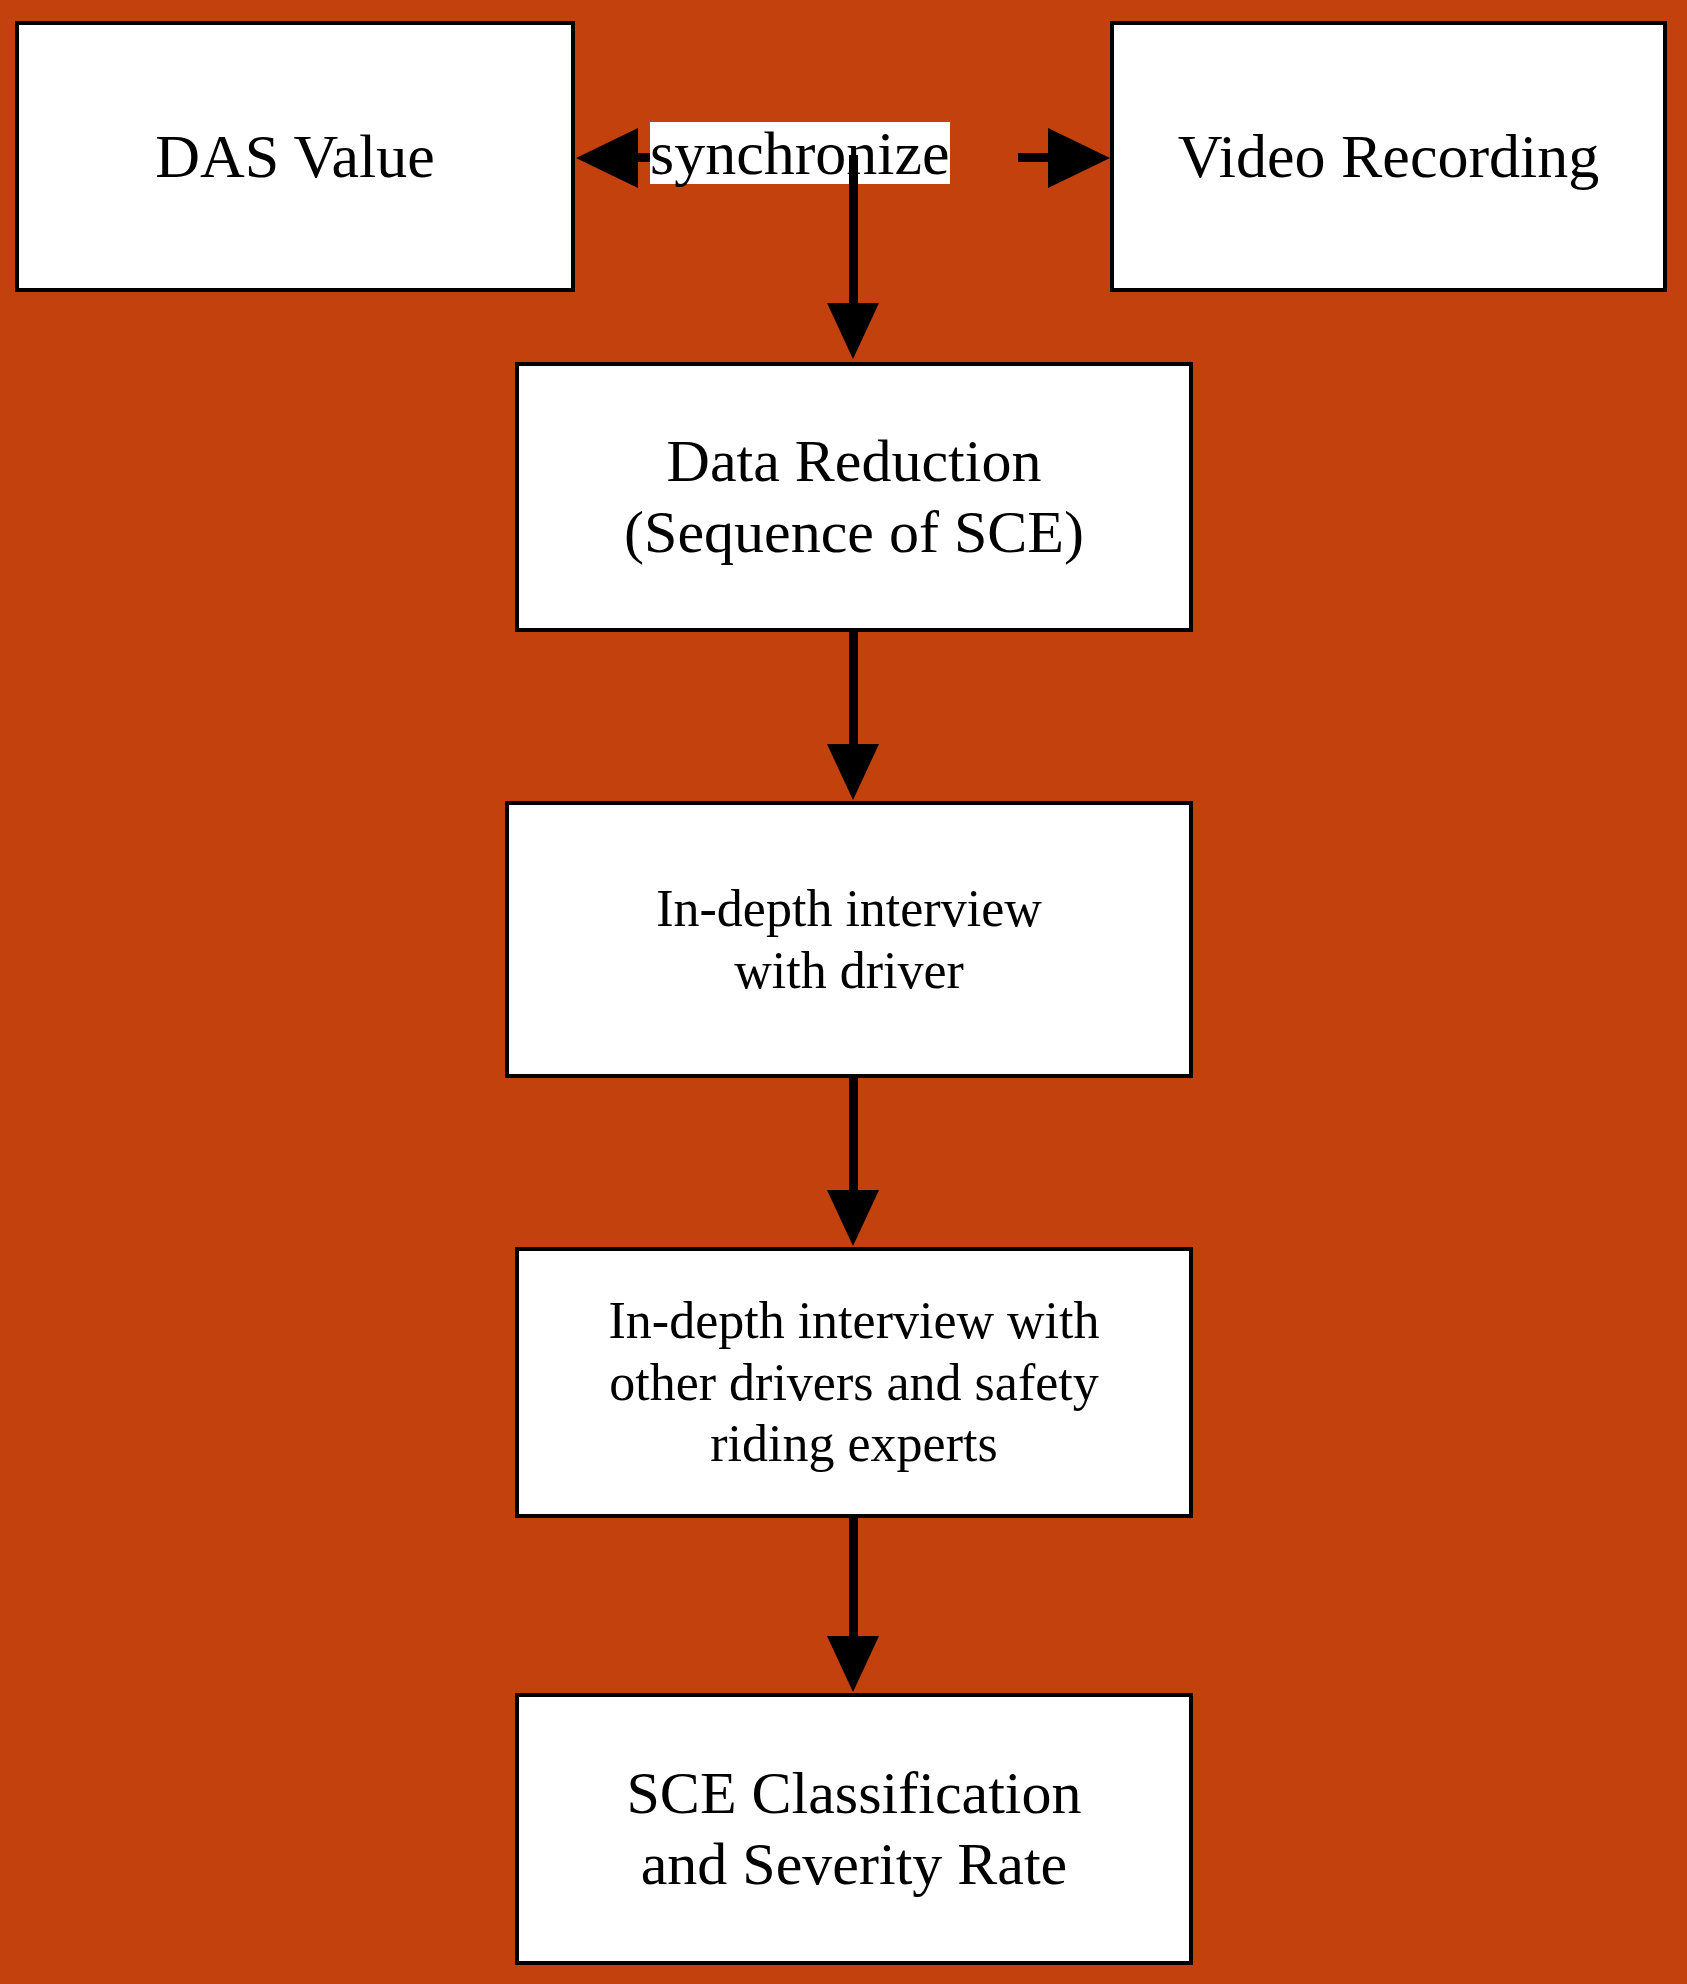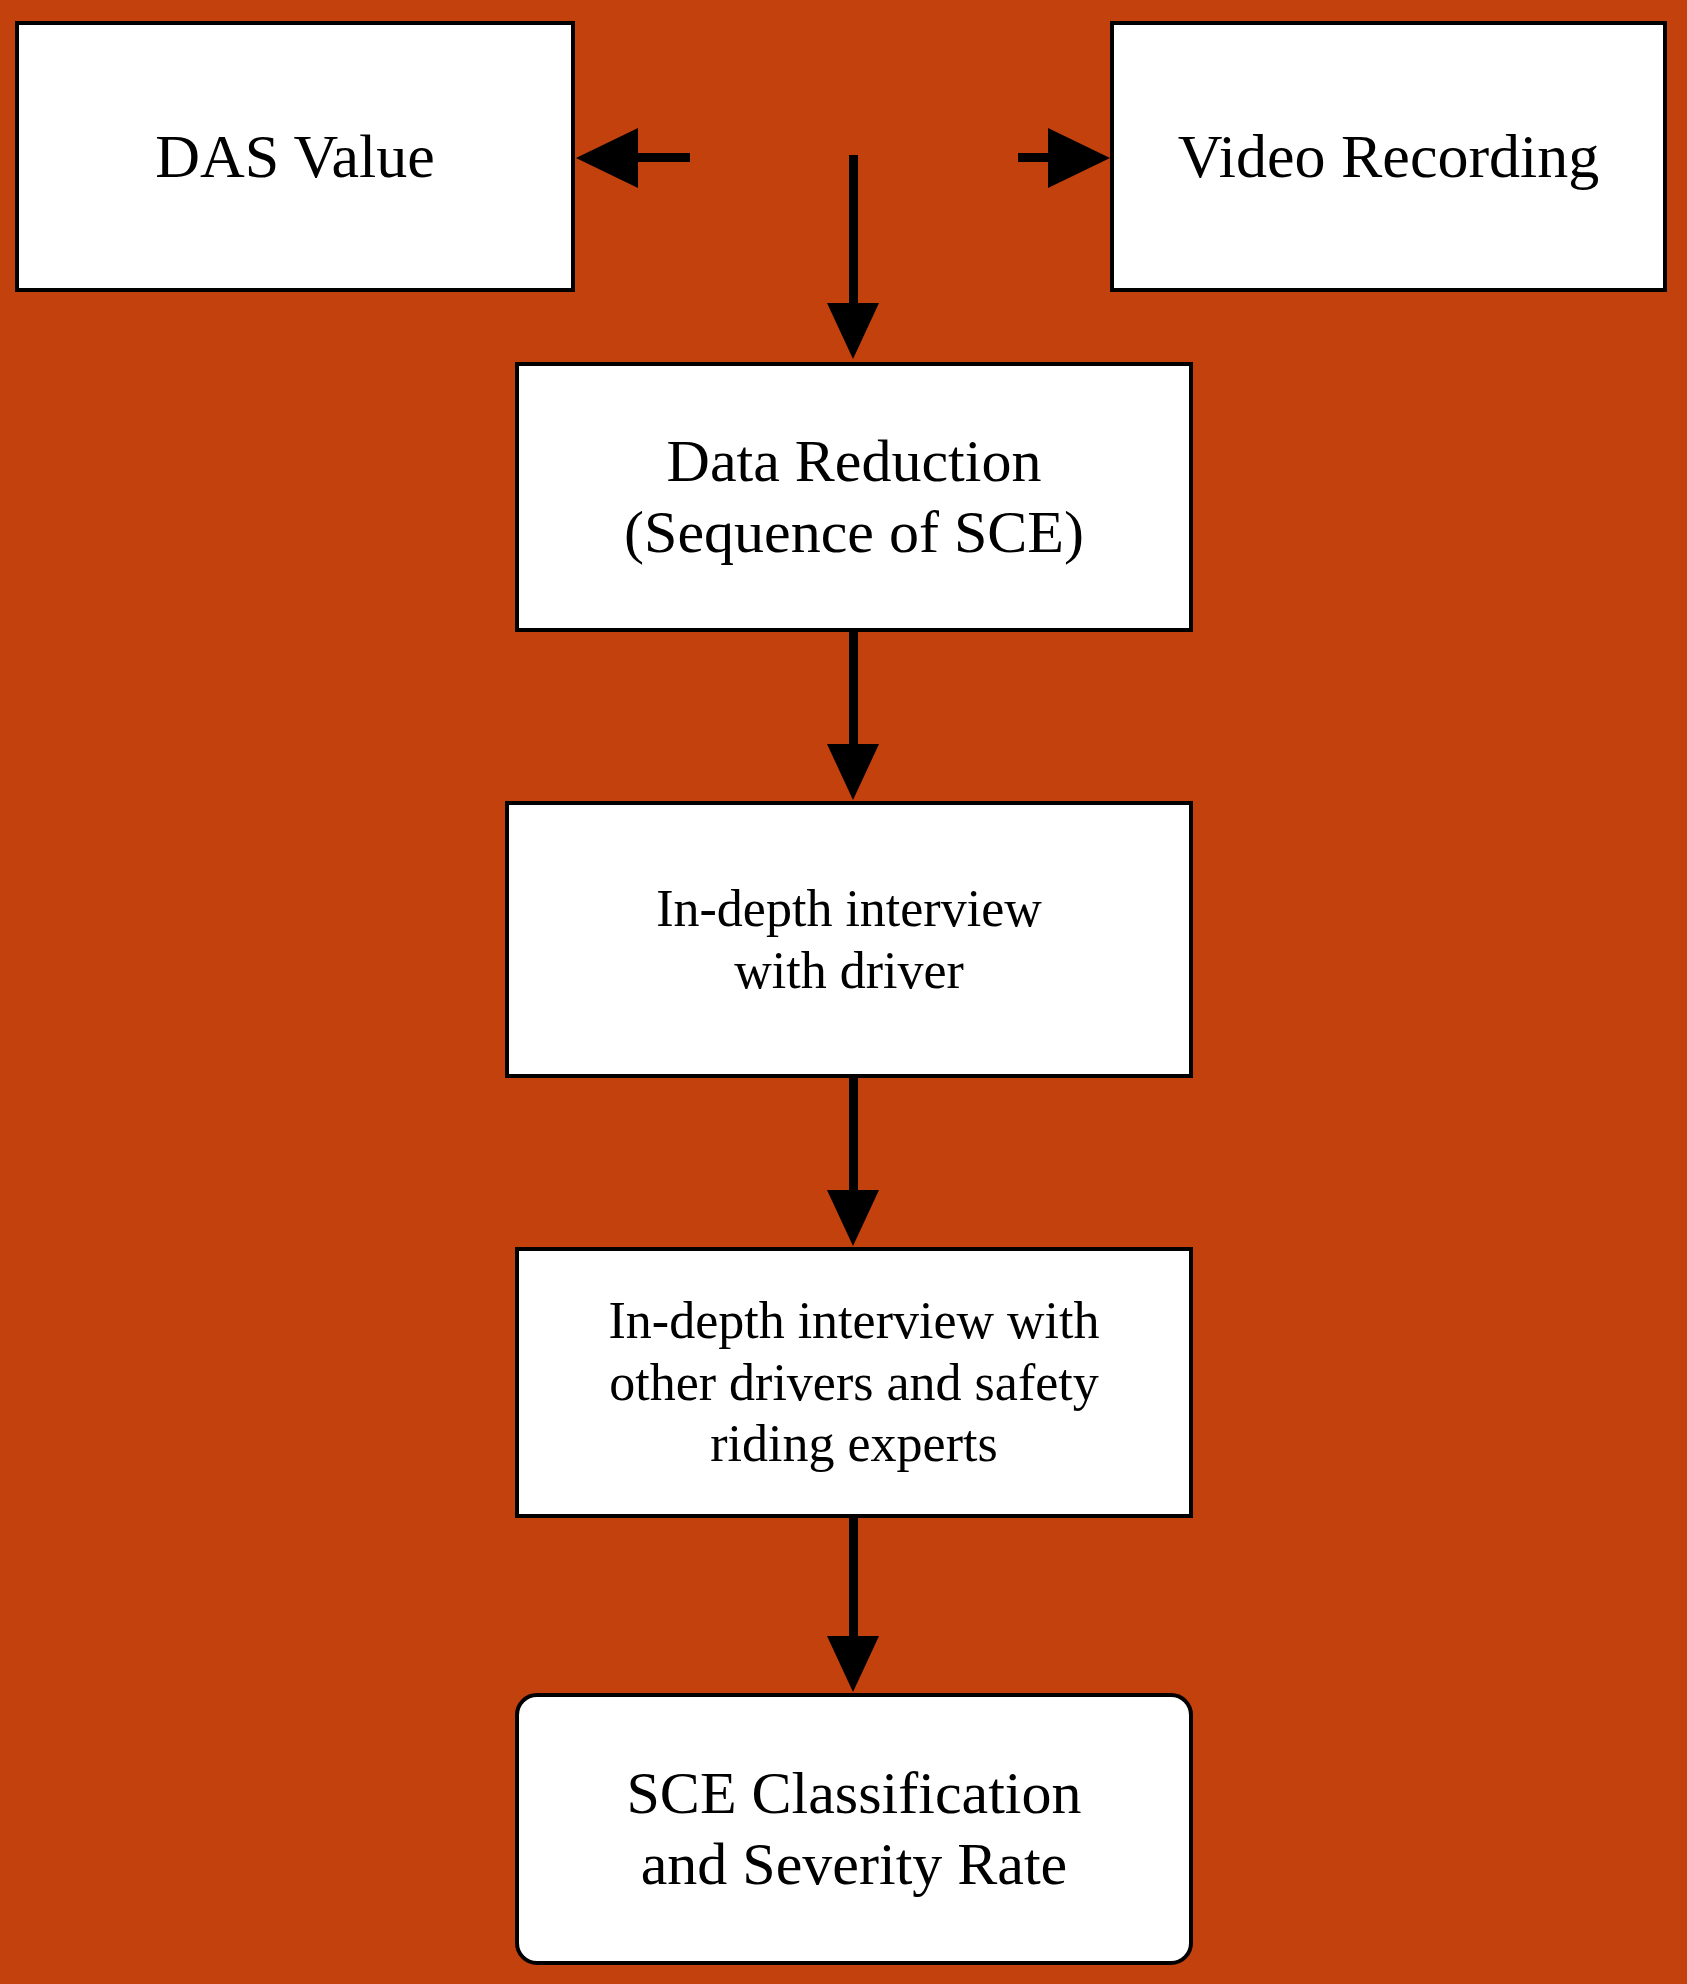--- a/index.html
+++ b/index.html
@@ -30,21 +30,21 @@
     line-height: 1.18;
     color: #000000;
     white-space: pre-line;
   }
   
   #node-das-value      { left: 15px;   top: 21px;   width: 560px;  height: 271px; font-size: 62px; }
   #node-video-recording{ left: 1110px; top: 21px;   width: 557px;  height: 271px; font-size: 62px; }
   #node-data-reduction { left: 515px;  top: 362px;  width: 678px;  height: 270px; font-size: 60px; }
   #node-interview-driver{ left: 505px; top: 801px;  width: 688px;  height: 277px; font-size: 52px; }
   #node-interview-others{ left: 515px; top: 1247px; width: 678px;  height: 271px; font-size: 52px; }
-  #node-sce-classification{ left: 515px; top: 1693px; width: 678px; height: 272px; font-size: 60px; border-radius: 22px; }
+  #node-sce-classification{ left: 515px; top: 1693px; width: 678px; height: 272px; font-size: 60px; }
 
   
   .vline {
     position: absolute;
     width: 9px;
     background: #000000;
   }
   .arrow-down {
     position: absolute;
     width: 0;
@@ -106,20 +106,21 @@
 <body>
 
 <div id="canvas">
 
   <div class="node" id="node-das-value">DAS Value</div>
 
   <div class="node" id="node-video-recording">Video Recording</div>
 
   <div class="arrow-left" id="sync-arrow-left"></div>
   <div class="hline" id="sync-line-left"></div>
+  <div class="edge-label" id="sync-label">synchronize</div>
   <div class="hline" id="sync-line-right"></div>
   <div class="arrow-right" id="sync-arrow-right"></div>
 
   <div class="vline" id="edge1-line"></div>
   <div class="arrow-down" id="edge1-arrow"></div>
 
   <div class="node" id="node-data-reduction">Data Reduction
 (Sequence of SCE)</div>
 
   <div class="vline" id="edge2-line"></div>

